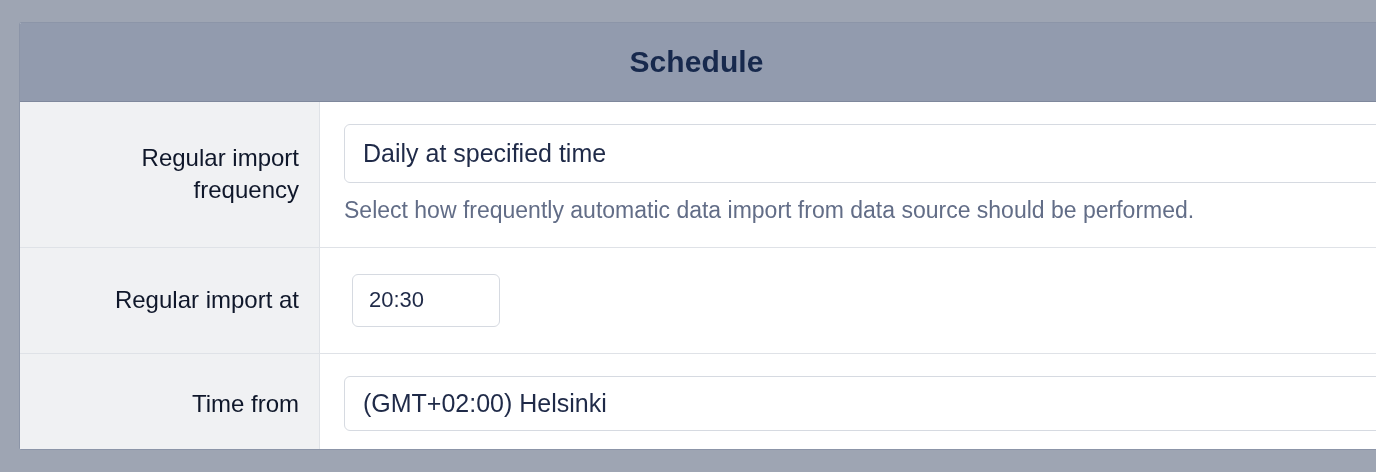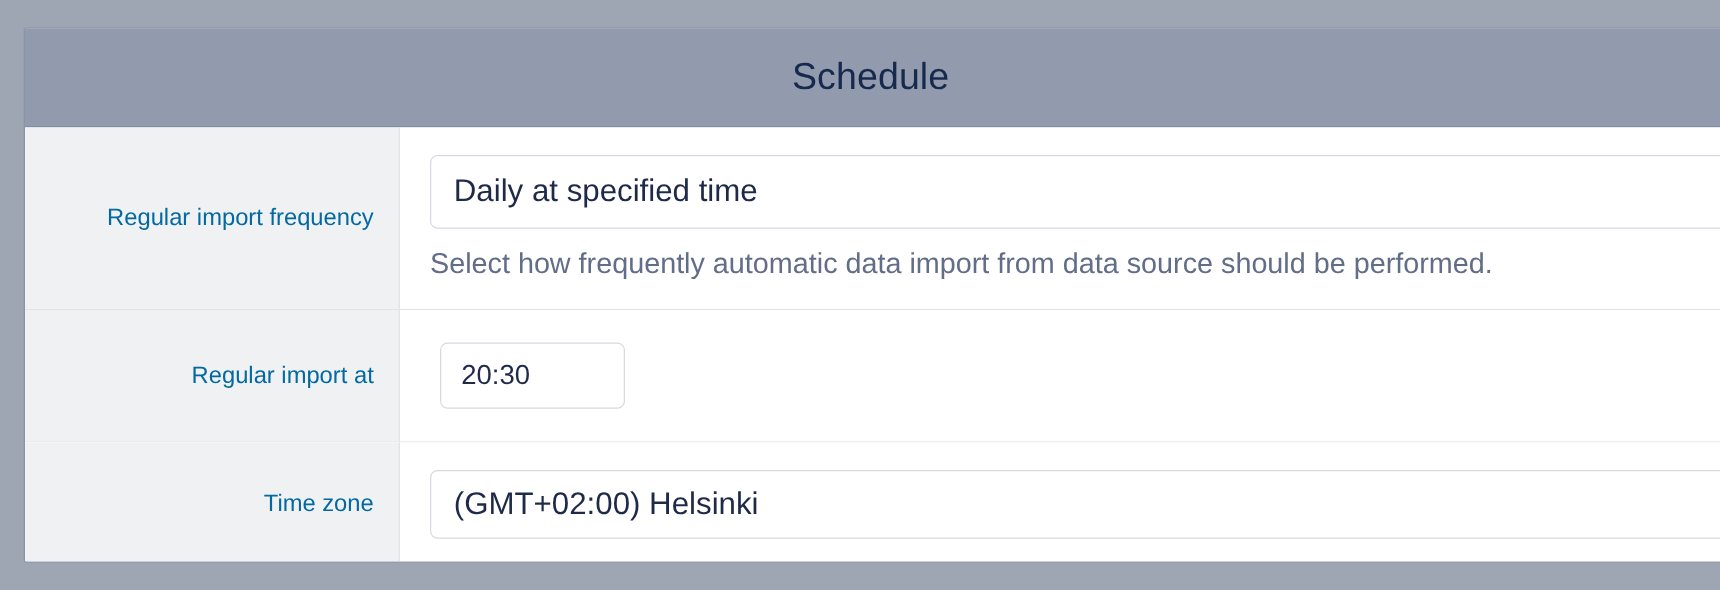--- a/index.html
+++ b/index.html
@@ -47,21 +47,21 @@
     display: flex;
     align-items: center;
     justify-content: center;
     
     padding-right: 45px;
   }
 
   #panel-title {
     color: #17294d;
     font-size: 30px;
-    font-weight: normal;
+    font-weight: bold;
     letter-spacing: 0.1px;
     line-height: 1;
   }
 
   
   .form-row {
     display: flex;
     align-items: stretch;
     border-bottom: 1px solid #dfe2e7;
     background: #ffffff;
@@ -71,22 +71,22 @@
   .row-label {
     flex: 0 0 300px;
     width: 300px;
     background: #f0f1f3;
     border-right: 1px solid #dfe2e7;
     display: flex;
     align-items: center;
     justify-content: flex-end;
     text-align: right;
     padding: 14px 20px 14px 14px;
-    color: #0369a1;
-    font-size: 19px;
+    color: #0f172a;
+    font-size: 24px;
     line-height: 1.33;
   }
 
   .row-field {
     flex: 1 1 auto;
     background: #ffffff;
     padding: 22px 0 22px 24px;
     display: flex;
     flex-direction: column;
     justify-content: center;
@@ -195,21 +195,21 @@
       </div>
 
       <div class="form-row" id="row-importat">
         <div class="row-label">Regular import at</div>
         <div class="row-field">
           <div class="control input-time" title="hh:mm">20:30</div>
         </div>
       </div>
 
       <div class="form-row" id="row-timezone">
-        <div class="row-label">Time zone</div>
+        <div class="row-label">Time from</div>
         <div class="row-field">
           <div class="control select-tz">(GMT+02:00) Helsinki</div>
         </div>
       </div>
 
     </div>
   </div>
 
   <div id="page-bottom-strip"></div>
 

